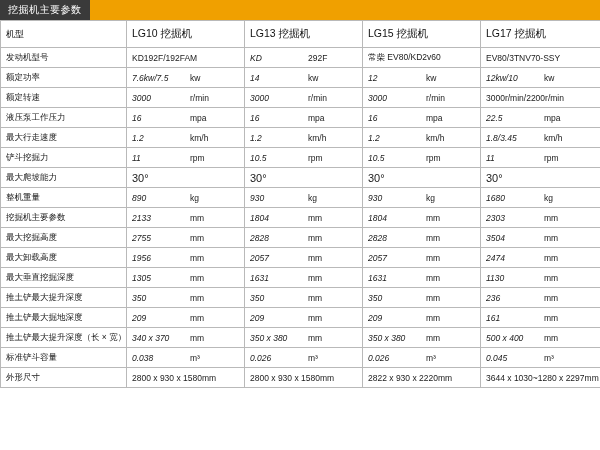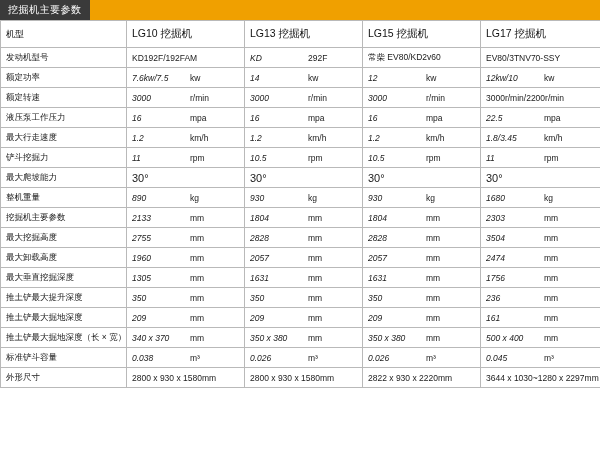--- a/index.html
+++ b/index.html
@@ -399,21 +399,21 @@
                 <span class="val val-fixed">3504</span>
                 <span class="unit">mm</span>
               </span>
             </td>
         </tr>
 
         <tr>
           <td class="label-cell">最大卸载高度</td>
           <td>
               <span class="cell-inner">
-                <span class="val val-fixed">1960</span>
+                <span class="val val-fixed">1956</span>
                 <span class="unit">mm</span>
               </span>
             </td>
           <td>
               <span class="cell-inner">
                 <span class="val val-fixed">2057</span>
                 <span class="unit">mm</span>
               </span>
             </td>
           <td>
@@ -445,21 +445,21 @@
               </span>
             </td>
           <td>
               <span class="cell-inner">
                 <span class="val val-fixed">1631</span>
                 <span class="unit">mm</span>
               </span>
             </td>
           <td>
               <span class="cell-inner">
-                <span class="val val-fixed">1756</span>
+                <span class="val val-fixed">1130</span>
                 <span class="unit">mm</span>
               </span>
             </td>
         </tr>
 
         <tr>
           <td class="label-cell">推土铲最大提升深度</td>
           <td>
               <span class="cell-inner">
                 <span class="val val-fixed">350</span>
@@ -508,21 +508,21 @@
             </td>
           <td>
               <span class="cell-inner">
                 <span class="val val-fixed">161</span>
                 <span class="unit">mm</span>
               </span>
             </td>
         </tr>
 
         <tr>
-          <td class="label-cell">推土铲最大掘地深度（长 × 宽）</td>
+          <td class="label-cell">推土铲最大提升深度（长 × 宽）</td>
           <td>
               <span class="cell-inner">
                 <span class="val val-fixed">340 x 370</span>
                 <span class="unit">mm</span>
               </span>
             </td>
           <td>
               <span class="cell-inner">
                 <span class="val val-fixed">350 x 380</span>
                 <span class="unit">mm</span>

